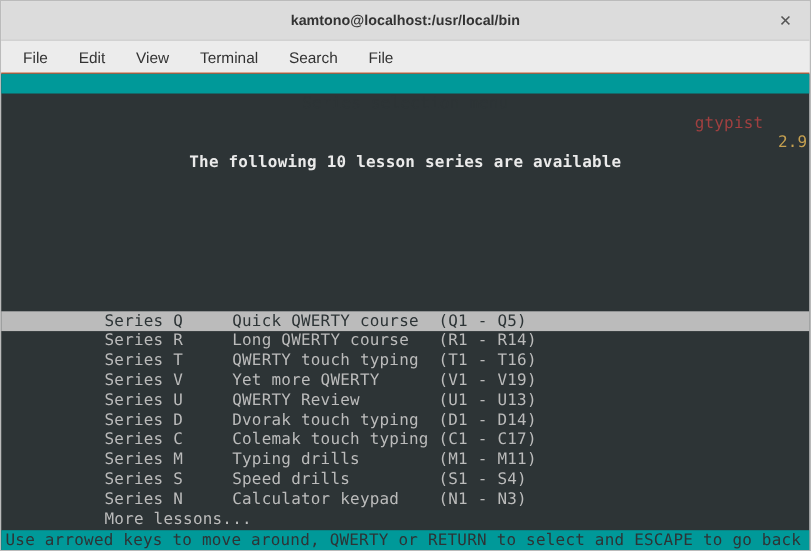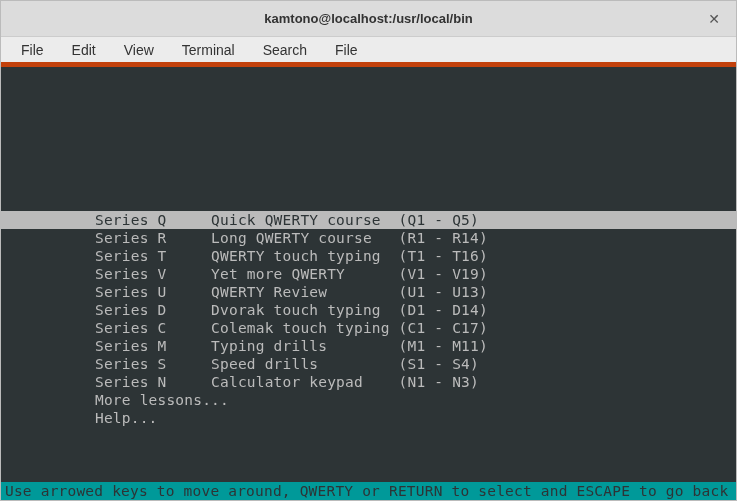--- a/index.html
+++ b/index.html
@@ -37,21 +37,21 @@
     cursor: pointer;
     padding: 2px 6px;
   }
   .menubar {
     background: #ececec;
     height: 30px;
     display: flex;
     align-items: center;
     padding: 0 8px;
     gap: 4px;
-    border-bottom: 5px solid #c2410c;
+    border-bottom: 1px solid #c2410c;
     font-size: 14px;
     color: #333;
   }
   .menu-item {
     padding: 4px 12px;
     cursor: pointer;
   }
   .terminal {
     flex: 1;
     background: #2d3436;
@@ -116,20 +116,26 @@
 <div class="menubar">
   <span class="menu-item">File</span>
   <span class="menu-item">Edit</span>
   <span class="menu-item">View</span>
   <span class="menu-item">Terminal</span>
   <span class="menu-item">Search</span>
   <span class="menu-item">File</span>
 </div>
 
 <div class="terminal">
+  <div class="header-bar">
+    <span class="header-title">Series selection menu</span>
+    <span class="header-app">gtypist</span>
+    <span class="header-ver">2.9</span>
+  </div>
 
   <div class="content">
+    <div class="subtitle bold-white">The following 10 lesson series are available</div>
     <div style="height:54px"></div>
     <div id="rows"><div class="row selected">Series Q     Quick QWERTY course  (Q1 - Q5) </div><div class="row">Series R     Long QWERTY course   (R1 - R14)</div><div class="row">Series T     QWERTY touch typing  (T1 - T16)</div><div class="row">Series V     Yet more QWERTY      (V1 - V19)</div><div class="row">Series U     QWERTY Review        (U1 - U13)</div><div class="row">Series D     Dvorak touch typing  (D1 - D14)</div><div class="row">Series C     Colemak touch typing (C1 - C17)</div><div class="row">Series M     Typing drills        (M1 - M11)</div><div class="row">Series S     Speed drills         (S1 - S4)</div><div class="row">Series N     Calculator keypad    (N1 - N3)</div><div class="row">More lessons...</div><div class="row">Help...</div></div>
   </div>
 
   <div class="footer">Use arrowed keys to move around, QWERTY or RETURN to select and ESCAPE to go back</div>
 </div>
 
 </body></html>

